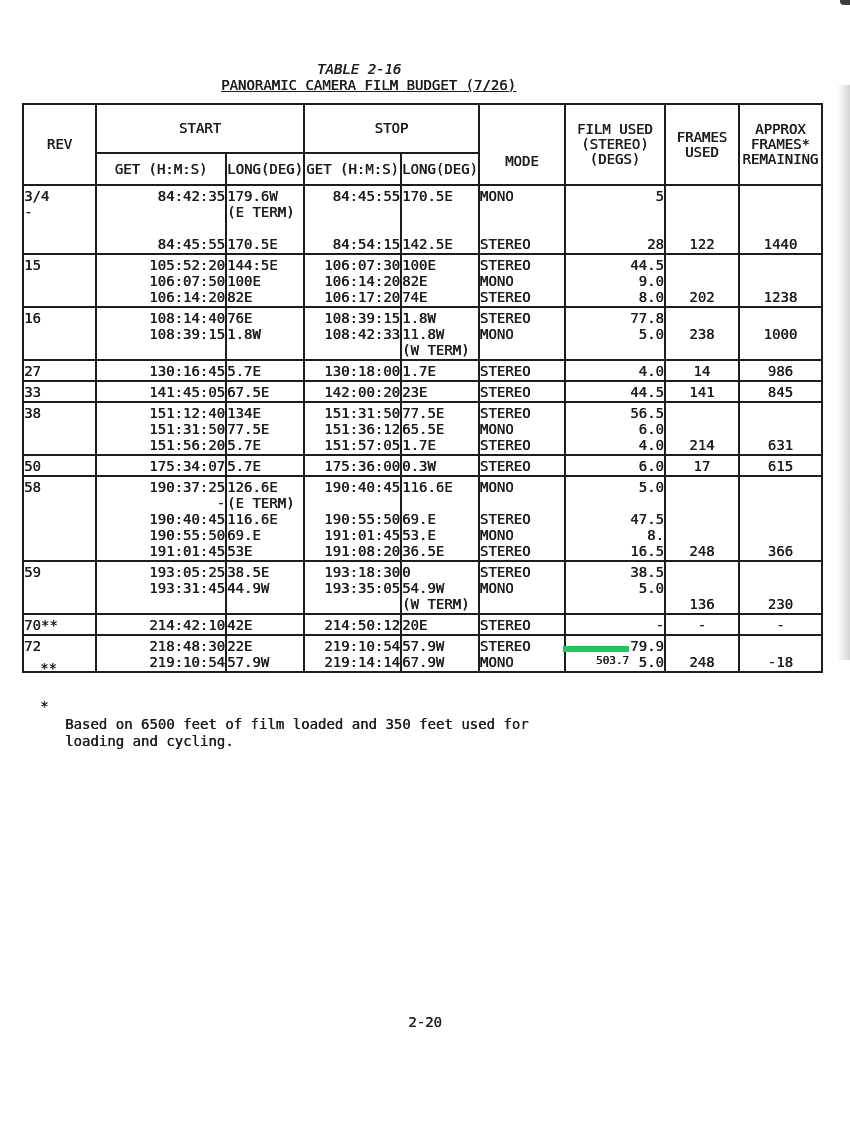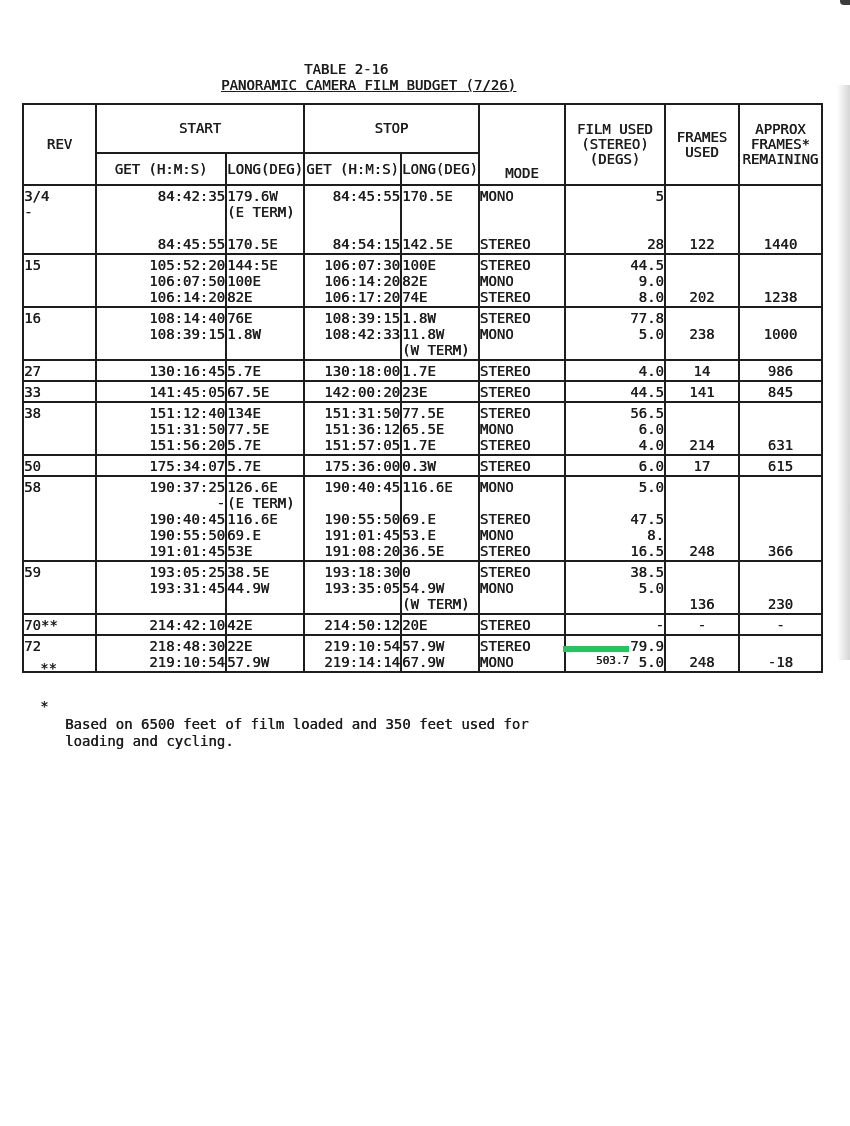--- a/index.html
+++ b/index.html
@@ -17,21 +17,21 @@
   .budget th,.budget td{
     border:2px solid #1d1d1d;
     font-weight:normal;font-size:14px;padding:0;
   }
   .budget th{
     text-align:center;vertical-align:middle;
     white-space:pre-line;line-height:15px;
   }
   .budget .h-top{height:49px;}
   .budget .h-sub th{height:30px;}
-  .budget .h-mode{vertical-align:bottom;padding-bottom:3px;text-align:center;}
+  .budget .h-mode{vertical-align:bottom;padding-bottom:15px;text-align:center;}
   .budget td{vertical-align:top;padding-top:2px;padding-bottom:1px;}
   .ln{height:16px;line-height:16px;white-space:pre;}
   .c-rev{text-align:left;padding-left:17px;}
   .c-start_get{text-align:right;padding-right:38px;}
   .c-start_long{text-align:left;padding-left:7px;}
   .c-stop_get{text-align:right;padding-right:20px;}
   .c-stop_long{text-align:left;padding-left:6px;}
   .c-mode{text-align:left;padding-left:4px;}
   .c-film{text-align:right;padding-right:36px;}
   .c-frames{text-align:center;}
@@ -54,21 +54,21 @@
   .scan-corner{right:0;top:0;width:10px;height:5px;background:#3c3c3c;border-bottom-left-radius:4px;}
 </style>
 </head>
 <body>
 
 <div class="page">
 
   <div class="abs scan-corner"></div>
   <div class="abs scan-edge"></div>
 
-  <div class="abs title-line" style="left:304px;top:61px;">TABLE 2-16</div>
+  <div class="abs title-line" style="left:317px;top:61px;font-style:italic;">TABLE 2-16</div>
   <div class="abs title-line" style="left:221px;top:77px;text-decoration:underline;">PANORAMIC CAMERA FILM BUDGET (7/26)</div>
 
   <table class="budget abs" style="left:22px;top:103px;">
     <colgroup>
       <col style="width:73px">
         <col style="width:130px">
         <col style="width:78px">
       <col style="width:97px">
         <col style="width:77px">
         <col style="width:86px">
@@ -568,14 +568,15 @@
   <div class="abs film-total">503.7</div>
 
   <div class="abs footnote" style="left:40px;top:661px;">
     <span class="fn-marker">**</span>
   </div>
   <div class="abs footnote" style="left:40px;top:699px;">
     <span class="fn-marker">*</span><span>Based on 6500 feet of film loaded and 350 feet used for
 loading and cycling.</span>
   </div>
 
+  <div class="abs page-number">2-20</div>
 
 </div>
 
 </body></html>

